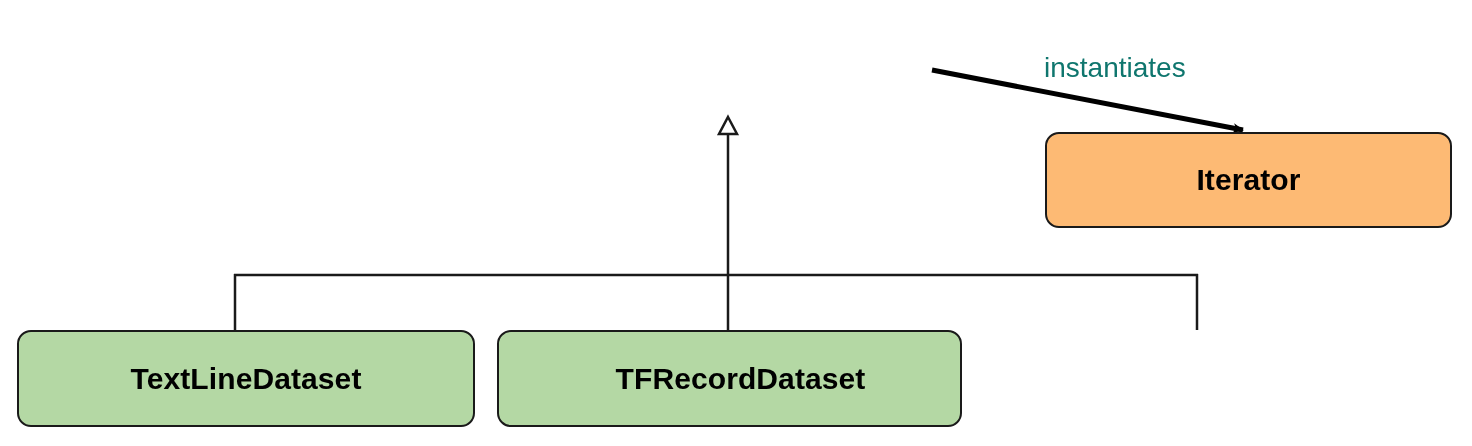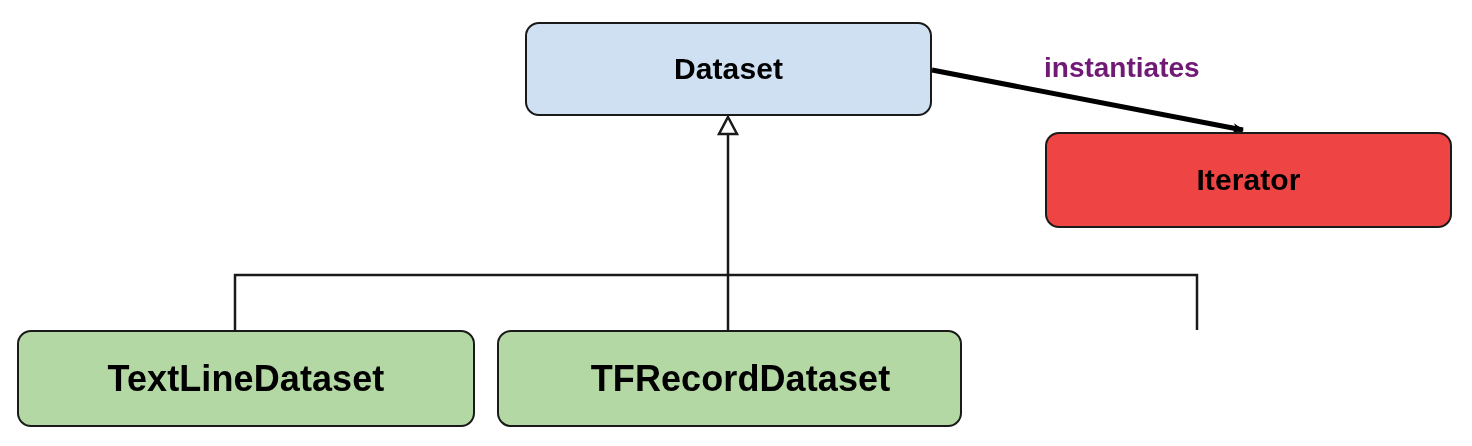--- a/index.html
+++ b/index.html
@@ -50,40 +50,40 @@
     height: 94px;
     background: #cfe0f3;
   }
   .node-root .node-label { font-size: 30px; }
 
   .node-iterator {
     left: 1045px;
     top: 132px;
     width: 407px;
     height: 96px;
-    background: #ef4444;
+    background: #fdba74;
   }
   .node-iterator .node-label { font-size: 30px; }
 
   .node-leaf {
     top: 330px;
     height: 97px;
     background: #b4d8a4;
   }
-  .node-leaf .node-label { font-size: 36px; }
+  .node-leaf .node-label { font-size: 30px; }
 
   .leaf-0 { left: 17px;  width: 458px; }
   .leaf-1 { left: 497px; width: 465px; padding-left: 22px; }
   .leaf-2 { left: 980px; width: 460px; }
 
   .edge-label {
     position: absolute;
-    font-weight: bold;
+    font-weight: normal;
     font-size: 28px;
-    color: #701a75;
+    color: #0f766e;
     white-space: nowrap;
     line-height: 1;
   }
   .label-instantiates {
     left: 1044px;
     top: 54px;
   }
   .label-subclass {
     left: 655px;
     top: 207px;
@@ -106,23 +106,20 @@
     <line x1="728" y1="330" x2="728" y2="133" stroke="#1a1a1a" stroke-width="2.5"></line>
 
     <polygon points="728,117 737,134 719,134" fill="#ffffff" stroke="#1a1a1a" stroke-width="2.5"></polygon>
 
     <line x1="234" y1="275" x2="1198" y2="275" stroke="#1a1a1a" stroke-width="2.5"></line>
 
     <line x1="235" y1="274" x2="235" y2="330" stroke="#1a1a1a" stroke-width="2.5"></line>
     <line x1="1197" y1="274" x2="1197" y2="330" stroke="#1a1a1a" stroke-width="2.5"></line>
   </svg>
 
-  <div class="node node-root">
-    <span class="node-label">Dataset</span>
-  </div>
 
   <div class="node node-iterator">
     <span class="node-label">Iterator</span>
   </div>
 
   <div class="node node-leaf leaf-0">
     <span class="node-label">TextLineDataset</span>
   </div>
 
   <div class="node node-leaf leaf-1">

